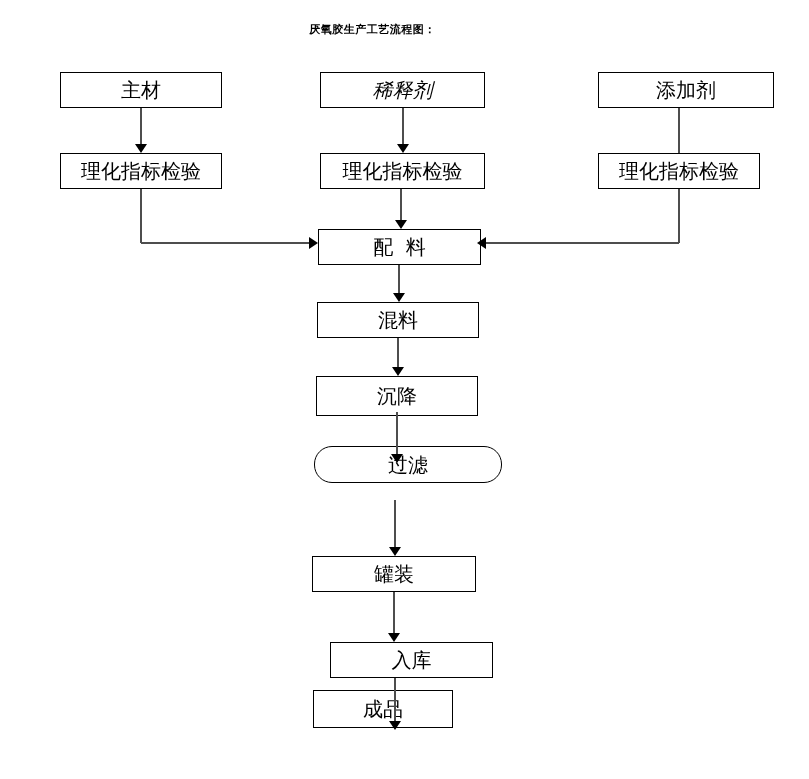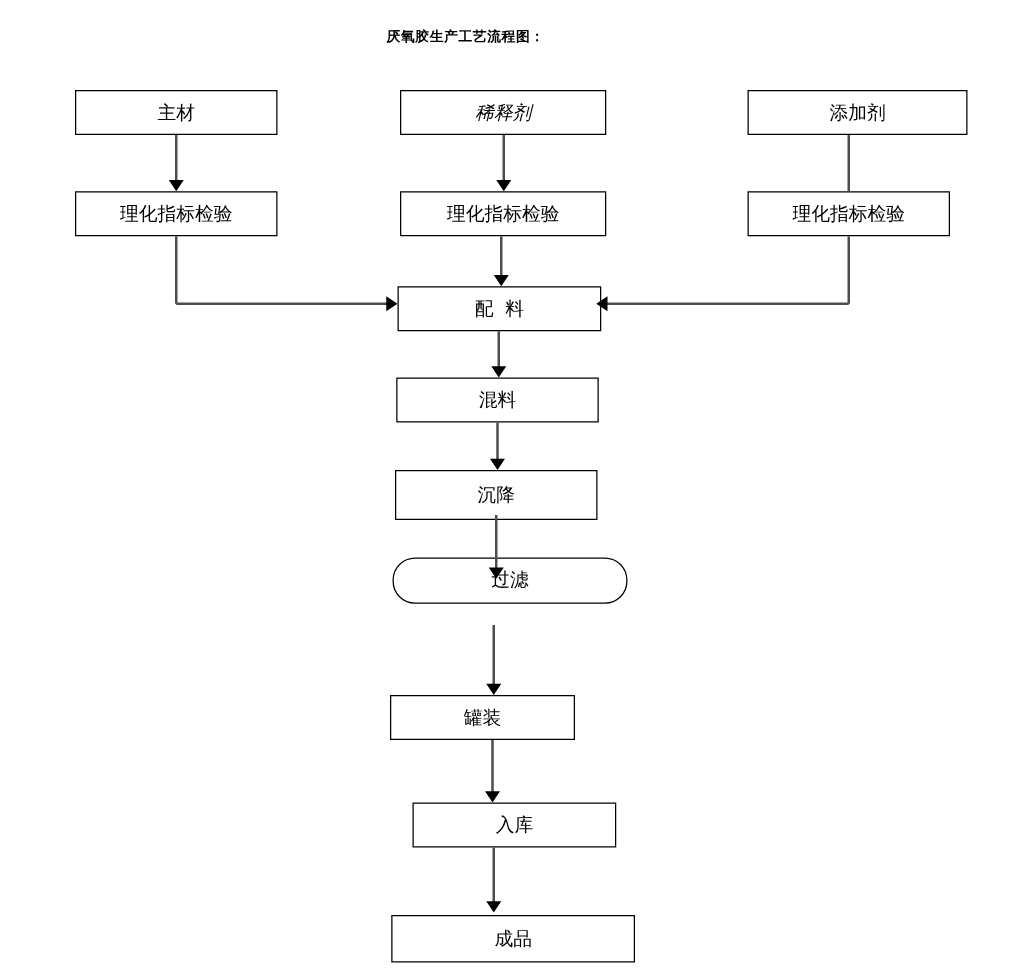--- a/index.html
+++ b/index.html
@@ -29,21 +29,21 @@
     letter-spacing: 0.5px;
     line-height: 20px;
     white-space: nowrap;
   }
   .node {
     position: absolute;
     box-sizing: border-box;
     border: 1px solid #000000;
     background: #ffffff;
     color: #000000;
-    font-size: 15px;
+    font-size: 20px;
     line-height: 1;
     display: flex;
     align-items: center;
     justify-content: center;
     white-space: pre;
   }
   .conn {
     position: absolute;
     pointer-events: none;
   }
@@ -63,23 +63,23 @@
       <div class="node" style="left: 60px; top: 72px; width: 162px; height: 36px; border-color: rgb(0, 0, 0);"><span>主材</span></div>
       <div class="node" style="left: 320px; top: 72px; width: 165px; height: 36px; border-color: rgb(0, 0, 0); font-style: italic;"><span>稀释剂</span></div>
       <div class="node" style="left: 598px; top: 72px; width: 176px; height: 36px; border-color: rgb(0, 0, 0);"><span>添加剂</span></div>
       <div class="node" style="left: 60px; top: 153px; width: 162px; height: 36px; border-color: rgb(0, 0, 0);"><span>理化指标检验</span></div>
       <div class="node" style="left: 320px; top: 153px; width: 165px; height: 36px; border-color: rgb(0, 0, 0);"><span>理化指标检验</span></div>
       <div class="node" style="left: 598px; top: 153px; width: 162px; height: 36px; border-color: rgb(0, 0, 0);"><span>理化指标检验</span></div>
       <div class="node" style="left: 318px; top: 229px; width: 163px; height: 36px; border-color: rgb(0, 0, 0);"><span>配  料</span></div>
       <div class="node" style="left: 317px; top: 302px; width: 162px; height: 36px; border-color: rgb(0, 0, 0); align-items: center;"><span>混料</span></div>
       <div class="node" style="left: 316px; top: 376px; width: 162px; height: 40px; border-color: rgb(0, 0, 0);"><span>沉降</span></div>
       <div class="node" style="left: 314px; top: 446px; width: 188px; height: 37px; border-color: rgb(0, 0, 0); border-radius: 18px;"><span>过滤</span></div>
-      <div class="node" style="left: 312px; top: 556px; width: 148px; height: 36px; border-color: rgb(0, 0, 0);"><span>罐装</span></div>
+      <div class="node" style="left: 312px; top: 556px; width: 164px; height: 36px; border-color: rgb(0, 0, 0);"><span>罐装</span></div>
       <div class="node" style="left: 330px; top: 642px; width: 163px; height: 36px; border-color: rgb(0, 0, 0); text-align: center;"><span>入库</span></div>
-      <div class="node" style="left: 313px; top: 732px; width: 195px; height: 38px; border-color: rgb(0, 0, 0);"><span>成品</span></div>
+      <div class="node" style="left: 313px; top: 690px; width: 140px; height: 38px; border-color: rgb(0, 0, 0);"><span>成品</span></div>
     </div>
   <div id="conns-layer">
       <div class="conn" style="left: 133px; top: 108px; width: 16px; height: 45px;">
         <svg width="16" height="45" viewBox="0 0 16 45">
           <line x1="8" y1="0" x2="8" y2="37" stroke="#4d4d4d" stroke-width="2"></line>
           <polygon points="2,36 14,36 8,45" fill="#000000"></polygon>
         </svg>
       </div>
       <div class="conn" style="left: 395px; top: 108px; width: 16px; height: 45px;">
         <svg width="16" height="45" viewBox="0 0 16 45">

